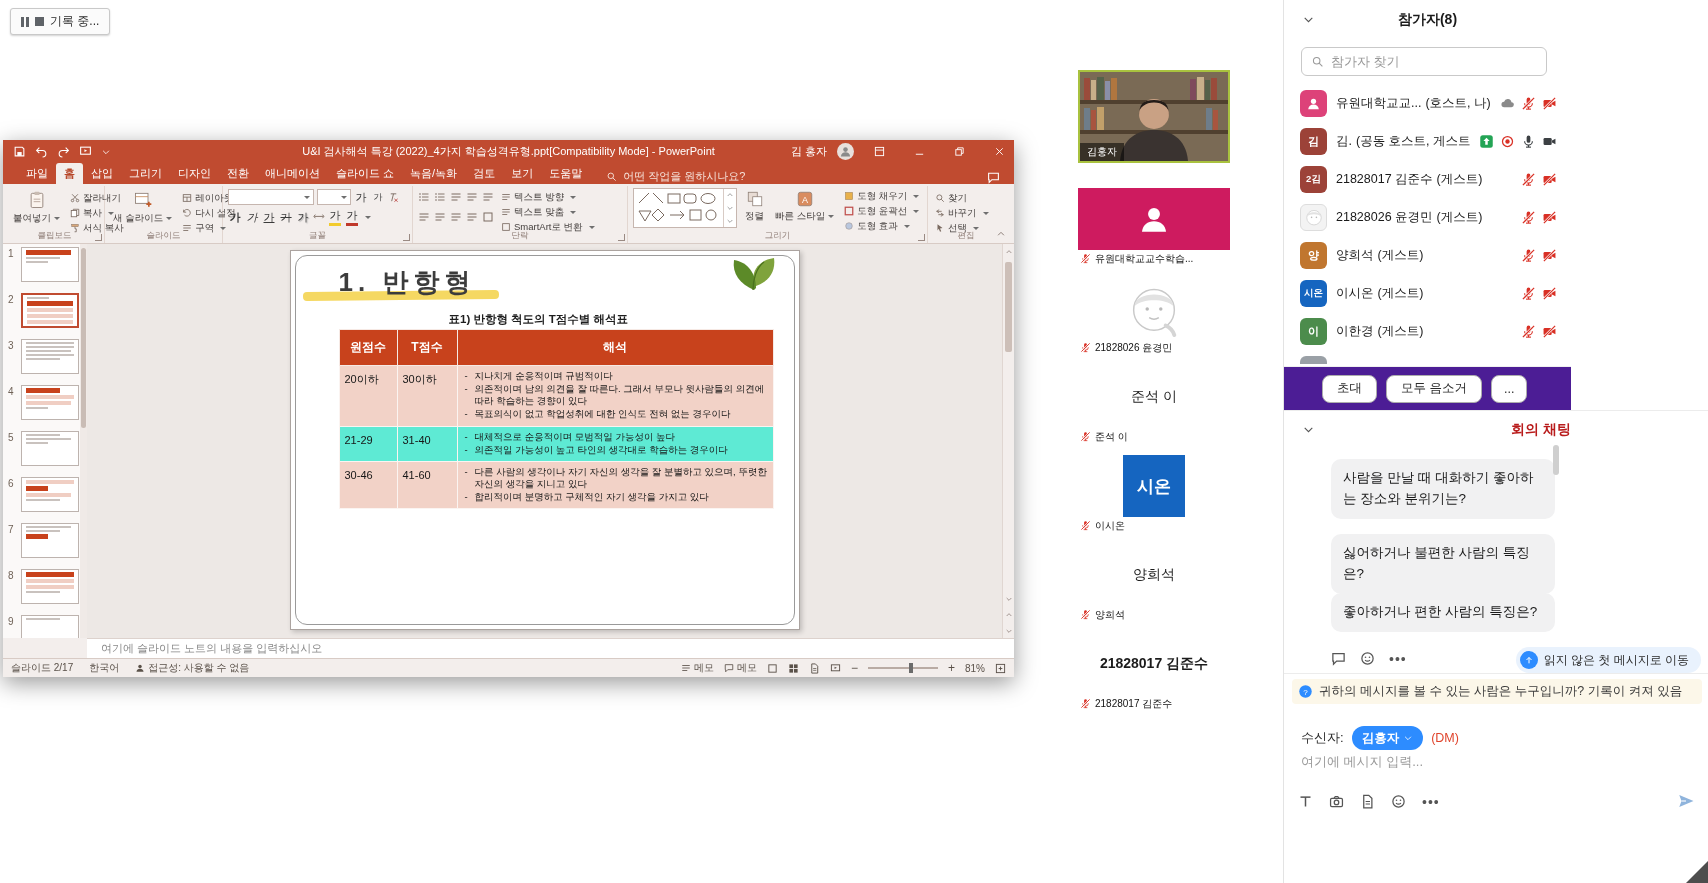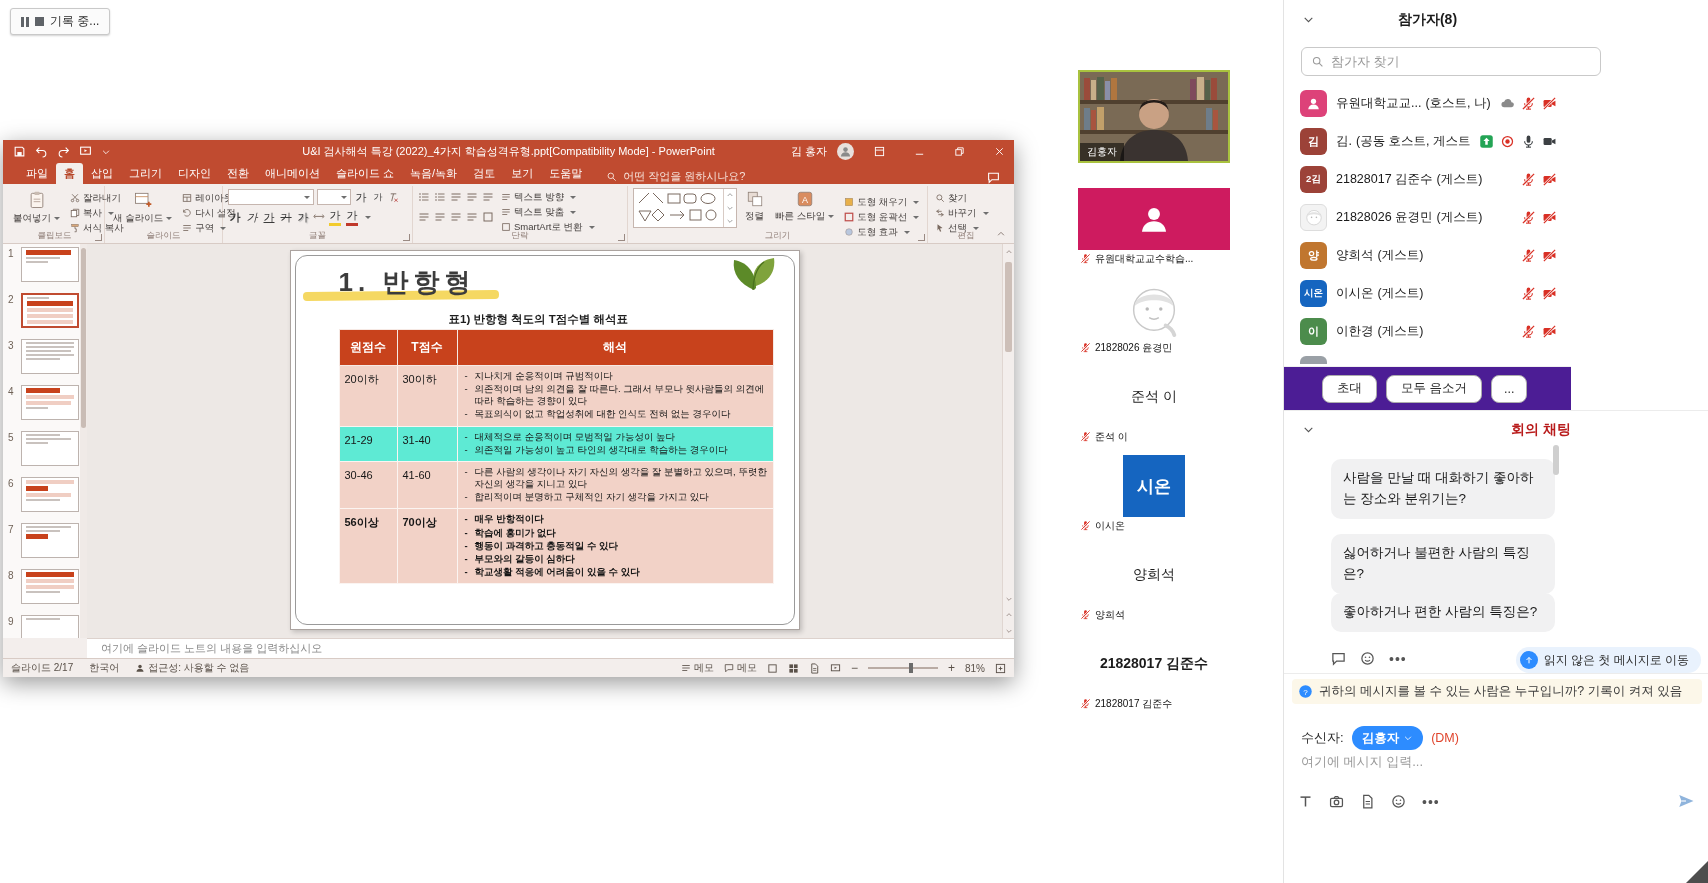--- a/index.html
+++ b/index.html
@@ -105,21 +105,21 @@
 .vlabel{height:17px;display:flex;align-items:center;gap:4px;font-size:10px;color:#111;padding-left:2px;white-space:nowrap;overflow:hidden}
 .vlabel .mut{color:#D93025}
 .pinkbox{width:152px;height:62px;background:#CE1B5F;display:flex;align-items:center;justify-content:center}
 .bluebox{width:62px;height:62px;background:#1565C0;color:#fff;font-weight:bold;font-size:17px;display:flex;align-items:center;justify-content:center}
 .vcenter{font-size:14px;color:#1c1c1c;font-weight:500;white-space:nowrap}
 
 
 .panel{position:absolute;left:1283px;top:0;width:425px;height:883px;background:#fff;border-left:1px solid #E3E3E3}
 .phead{position:absolute;top:11px;left:0;width:287px;text-align:center;font-size:14px;font-weight:bold;color:#1a1a1a}
 .pchev{position:absolute;left:18px;top:13px;color:#555}
-.psearchbox{position:absolute;left:17px;top:47px;width:300px;height:29px;border:1px solid #C9C9C9;border-radius:6px;display:flex;align-items:center;gap:7px;padding:0 9px;color:#9a9a9a;background:#fff}
+.psearchbox{position:absolute;left:17px;top:47px;width:246px;height:29px;border:1px solid #C9C9C9;border-radius:6px;display:flex;align-items:center;gap:7px;padding:0 9px;color:#9a9a9a;background:#fff}
 .psearchbox input{border:none;outline:none;flex:1;font-size:13px;color:#333;background:transparent}
 .psearchbox input::placeholder{color:#9a9a9a}
 .plist{position:absolute;left:0;top:84px;width:287px;height:280px;overflow:hidden}
 .prow{position:relative;height:38px;display:flex;align-items:center;padding:0 14px 0 16px;gap:9px}
 .pavatar{width:27px;height:27px;border-radius:6px;color:#fff;font-size:11px;font-weight:bold;display:flex;align-items:center;justify-content:center;flex:none;overflow:hidden}
 .pavatar.small{font-size:9.5px}
 .pname{font-size:12.5px;color:#1a1a1a;white-space:nowrap;overflow:hidden;flex:1;display:flex;gap:4px}
 .picons{display:flex;gap:6px;align-items:center;flex:none}
 .red{color:#D93025}.dark{color:#3C4043}.gray{color:#8a8a8a}
 .pbtns{position:absolute;top:366px;left:0;width:287px;height:44px;border-top:1px solid #F0F0F0;display:flex;align-items:center;gap:9px;padding-left:38px;background:#4c1d95}
@@ -567,21 +567,21 @@
       <div class="bigbtn">
         <svg width="18" height="18" viewBox="0 0 24 24">
             <rect x="3" y="3" width="18" height="18" rx="3" fill="#D98C5F" stroke="#8A7A70"></rect>
             <text x="12" y="17" font-size="12" text-anchor="middle" fill="#fff" font-family="sans-serif">A</text>
           </svg>
         <span class="lbl">
             <span>빠른 스타일</span>
             <i class="caret"></i>
           </span>
       </div>
-      <div class="minicol" style="margin-top:7px">
+      <div class="minicol" style="margin-top:1px">
         <div class="minibtn">
             <svg class="ic" width="10" height="10" viewBox="0 0 24 24">
               <rect x="3" y="3" width="18" height="18" fill="#E8B04A" stroke="#8A7A70"></rect>
             </svg>
             <span>도형 채우기</span>
             <i class="caret"></i>
           </div>
         <div class="minibtn">
             <svg class="ic" width="10" height="10" viewBox="0 0 24 24">
               <rect x="3" y="3" width="18" height="18" fill="none" stroke="#C0504D" stroke-width="3"></rect>
@@ -760,31 +760,20 @@
               </td>
             </tr>
             <tr class="odd">
               <td class="score">30-46</td>
               <td class="score">41-60</td>
               <td>
                 <div class="it">다른 사람의 생각이나 자기 자신의 생각을 잘 분별하고 있으며, 뚜렷한 자신의 생각을 지니고 있다</div>
                 <div class="it">합리적이며 분명하고 구체적인 자기 생각을 가지고 있다</div>
               </td>
             </tr>
-            <tr class="odd boldrow">
-              <td class="score">56이상</td>
-              <td class="score">70이상</td>
-              <td>
-                <div class="it">매우 반항적이다</div>
-                <div class="it">학습에 흥미가 없다</div>
-                <div class="it">행동이 과격하고 충동적일 수 있다</div>
-                <div class="it">부모와의 갈등이 심하다</div>
-                <div class="it">학교생활 적응에 어려움이 있을 수 있다</div>
-              </td>
-            </tr>
           </tbody>
         </table>
       </div>
     </div>
 
     <div class="escroll">
       <div class="ebtn" style="top:0">
           <svg width="8" height="8" viewBox="0 0 24 24">
             <use href="#i-chevup"></use>
           </svg>

